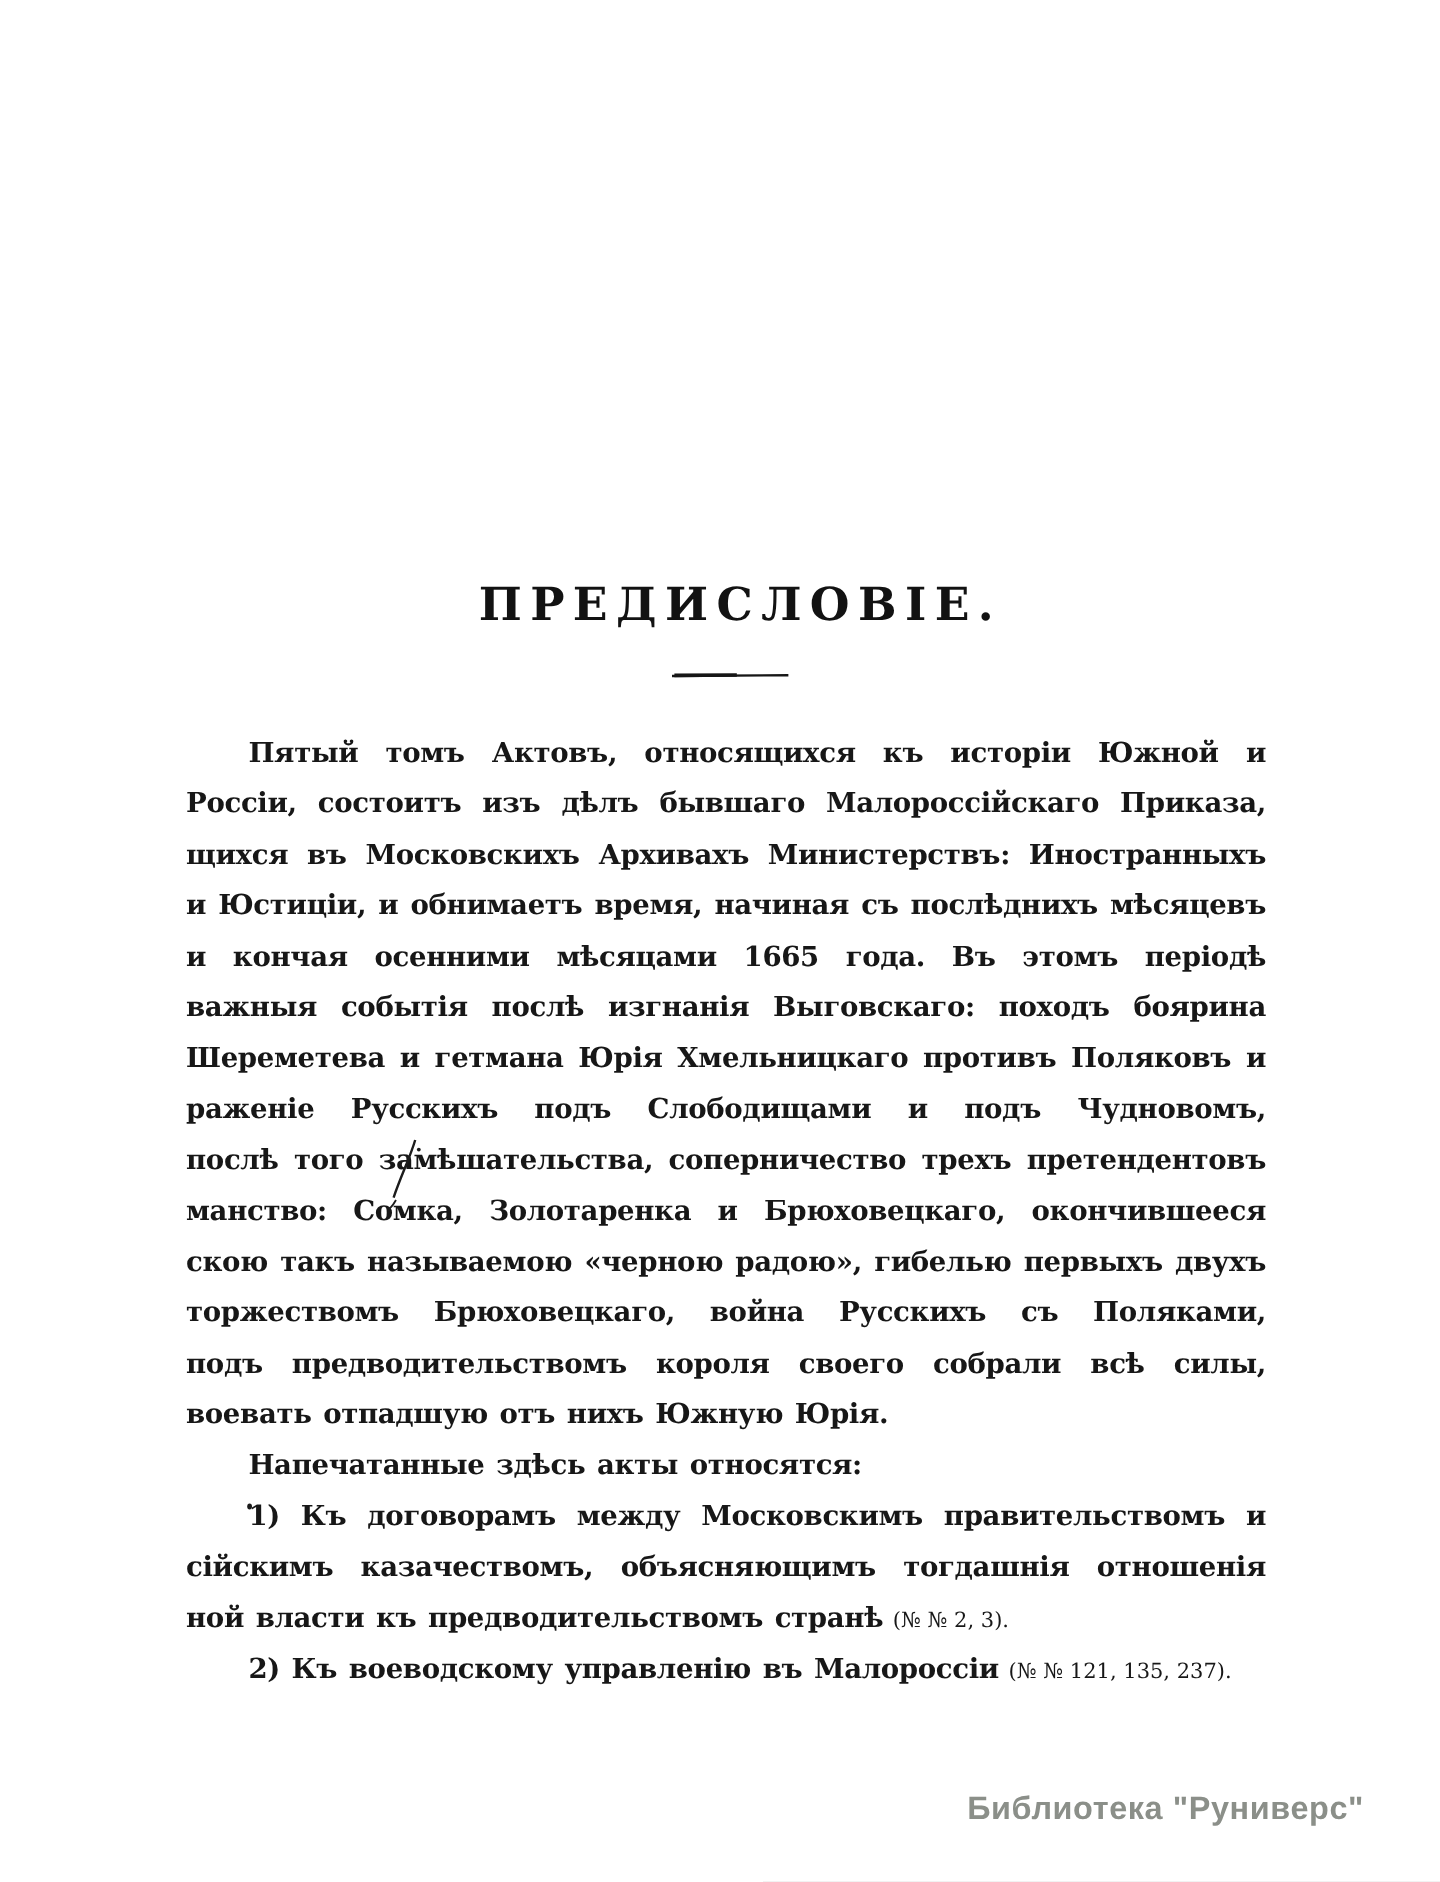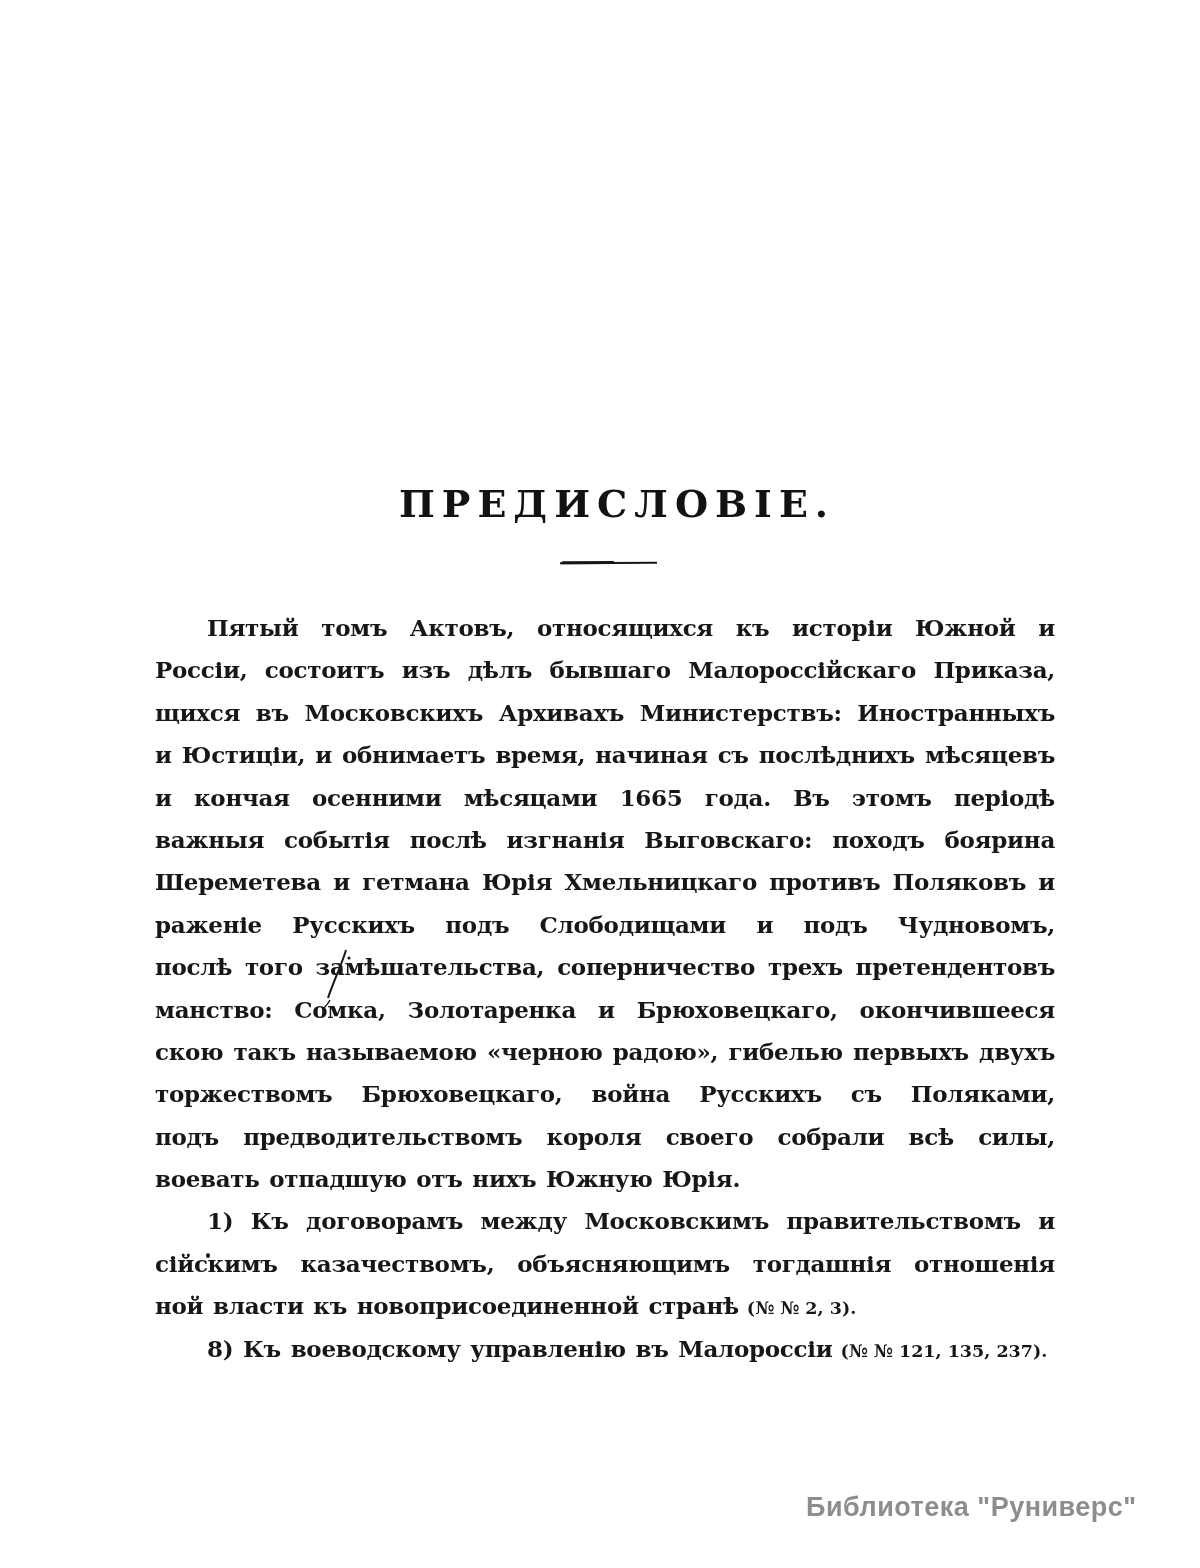--- a/index.html
+++ b/index.html
@@ -69,21 +69,21 @@
   }
   .line.justify {
     text-align: justify;
     text-align-last: justify;
   }
   .line.indent {
     padding-left: 52px;
   }
   .ref {
     font-size: 17.5px;
-    font-weight: 700;
+    font-weight: 400;
     letter-spacing: 0;
     margin-left: 8px;
     word-spacing: 0;
   }
   .ink-smudge {
     position: absolute;
     left: 316px;
     top: 948px;
     width: 40px;
     height: 62px;
@@ -126,24 +126,25 @@
     <div class="line justify"><span>и кончая осенними мѣсяцами 1665 года. Въ этомъ періодѣ совершились</span></div>
     <div class="line justify"><span>важныя событія послѣ изгнанія Выговскаго: походъ боярина Василія</span></div>
     <div class="line justify"><span>Шереметева и гетмана Юрія Хмельницкаго противъ Поляковъ и по-</span></div>
     <div class="line justify"><span>раженіе Русскихъ подъ Слободищами и подъ Чудновомъ, возникшія</span></div>
     <div class="line justify"><span>послѣ того замѣшательства, соперничество трехъ претендентовъ на гет-</span></div>
     <div class="line justify"><span>манство: Сомка, Золотаренка и Брюховецкаго, окончившееся Нѣжин-</span></div>
     <div class="line justify"><span>скою такъ называемою «черною радою», гибелью первыхъ двухъ и</span></div>
     <div class="line justify"><span>торжествомъ Брюховецкаго, война Русскихъ съ Поляками, которые</span></div>
     <div class="line justify"><span>подъ предводительствомъ короля своего собрали всѣ силы, чтобы от-</span></div>
     <div class="line"><span>воевать отпадшую отъ нихъ Южную Юрія.</span></div>
+    <div class="line indent"><span>Напечатанные здѣсь акты относятся:</span></div>
     <div class="line indent justify"><span>1) Къ договорамъ между Московскимъ правительствомъ и Малорос-</span></div>
     <div class="line justify"><span>сійскимъ казачествомъ, объясняющимъ тогдашнія отношенія централь-</span></div>
-    <div class="line"><span>ной власти къ новоприсоединенной странѣ</span><span class="ref">(№ № 2, 3).</span></div>
-    <div class="line indent"><span>8) Къ воеводскому управленію въ Малороссіи</span><span class="ref">(№ № 121, 135, 237).</span></div>
+    <div class="line"><span>ной власти къ предводительствомъ странѣ</span><span class="ref">(№ № 2, 3).</span></div>
+    <div class="line indent"><span>2) Къ воеводскому управленію въ Малороссіи</span><span class="ref">(№ № 121, 135, 237).</span></div>
   </div>
 
   <svg class="ink-smudge" viewBox="0 0 40 62" xmlns="http://www.w3.org/2000/svg">
     <path d="M30,2 C26,16 18,32 12,50" stroke="#1c1c1c" stroke-width="2" fill="none"></path>
     <path d="M14,52 C12,56 10,58 8,60" stroke="#1c1c1c" stroke-width="1.5" fill="none"></path>
     <circle cx="33" cy="10" r="1.6" fill="#1c1c1c"></circle>
   </svg>
 
   <div class="speck"></div>
 

